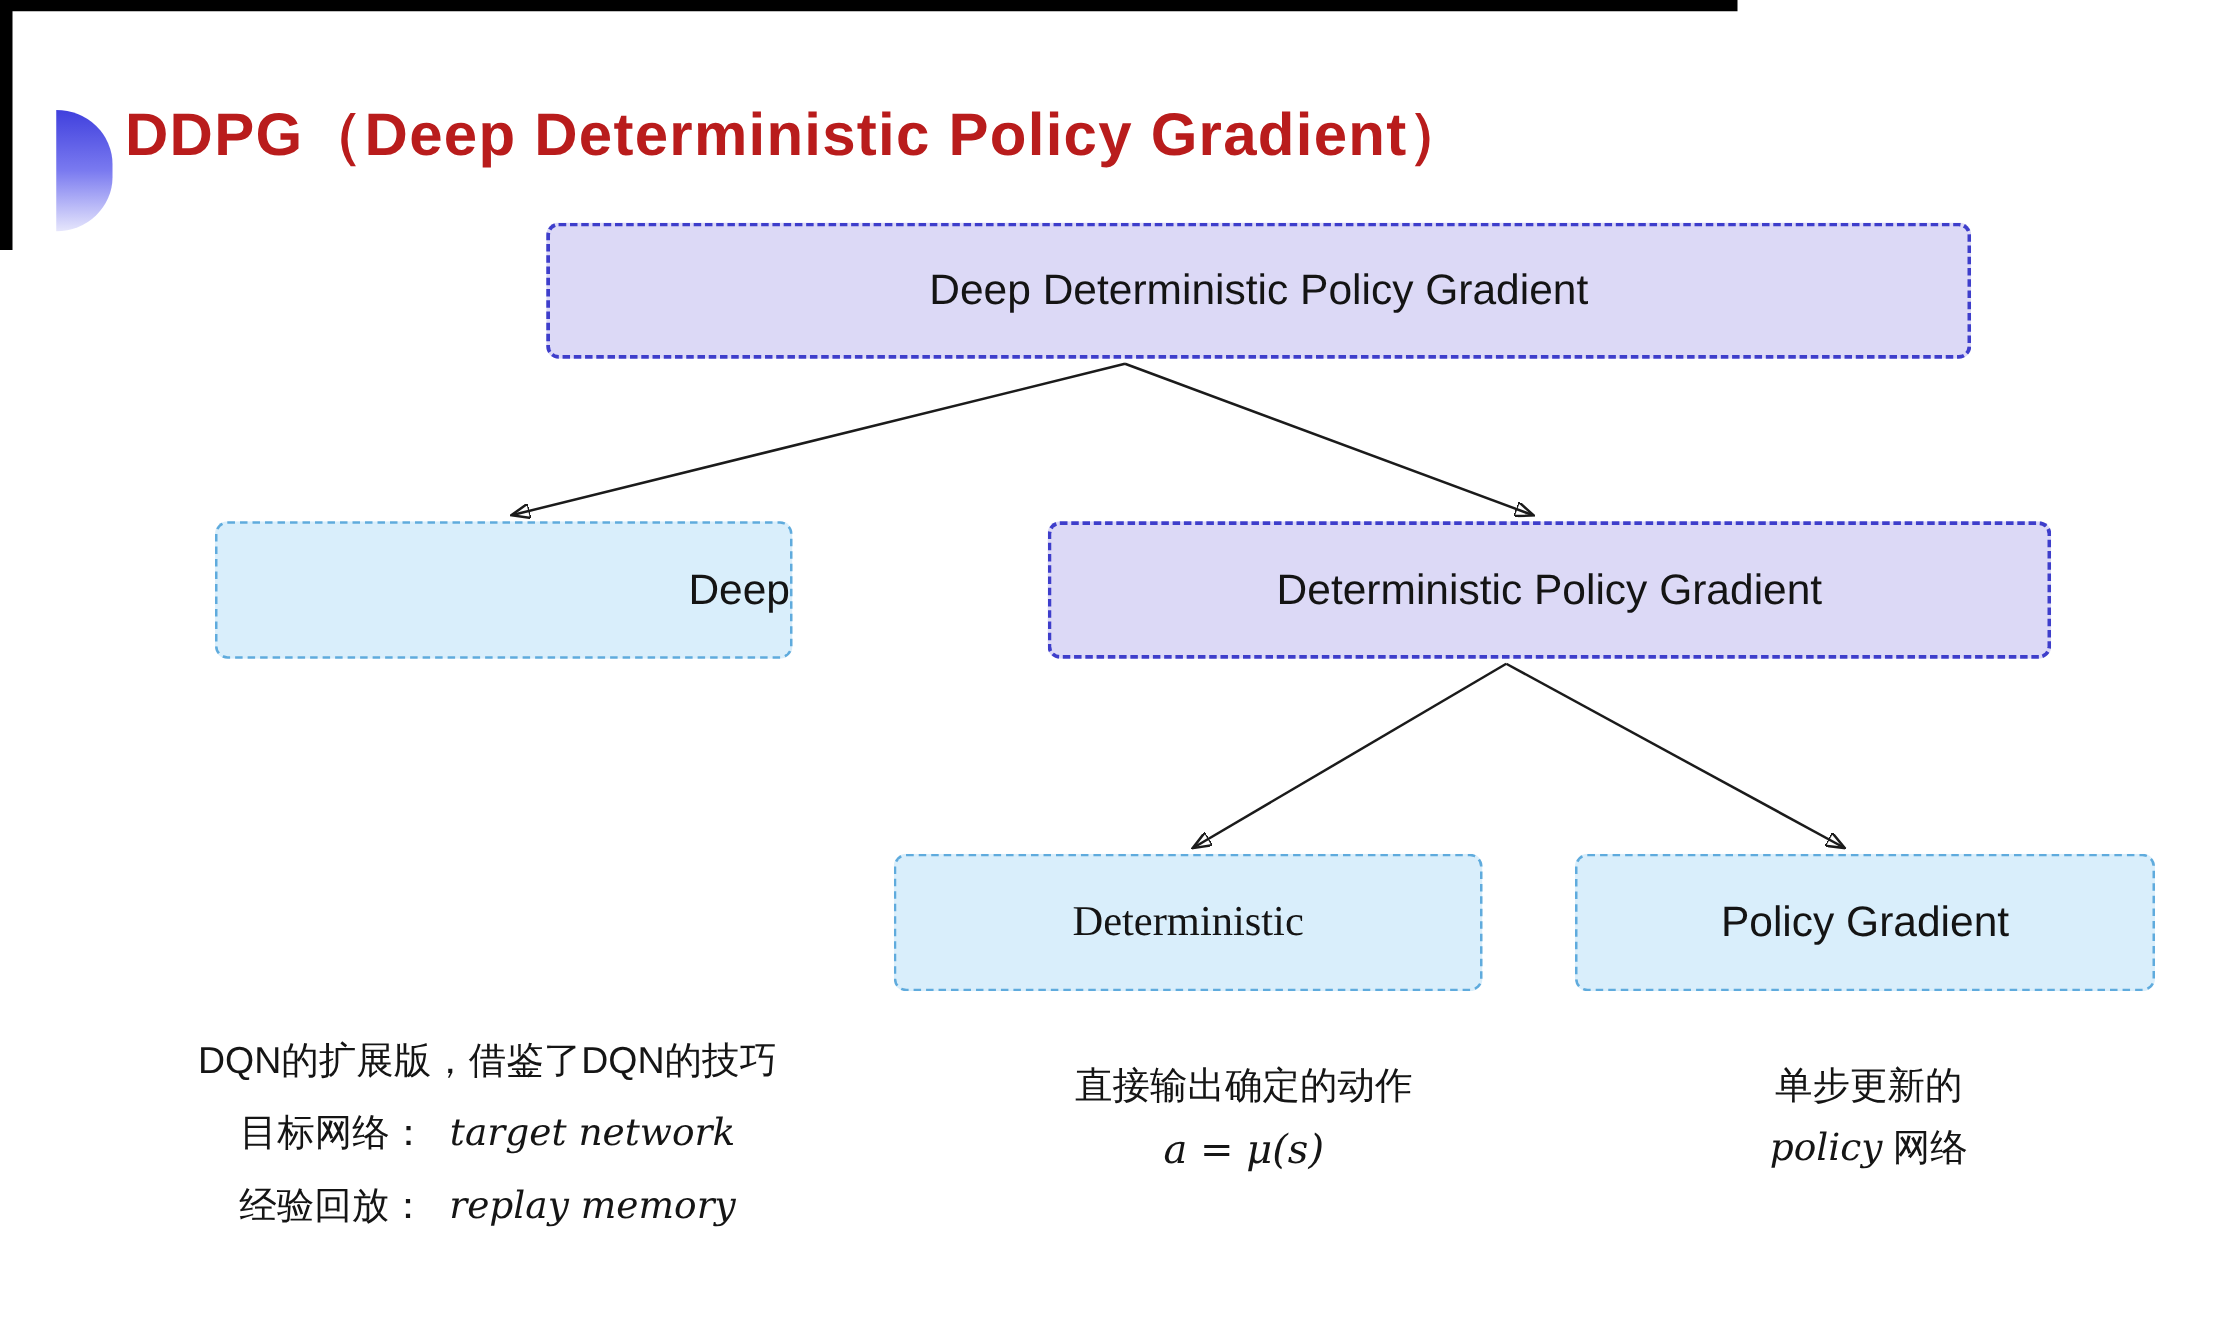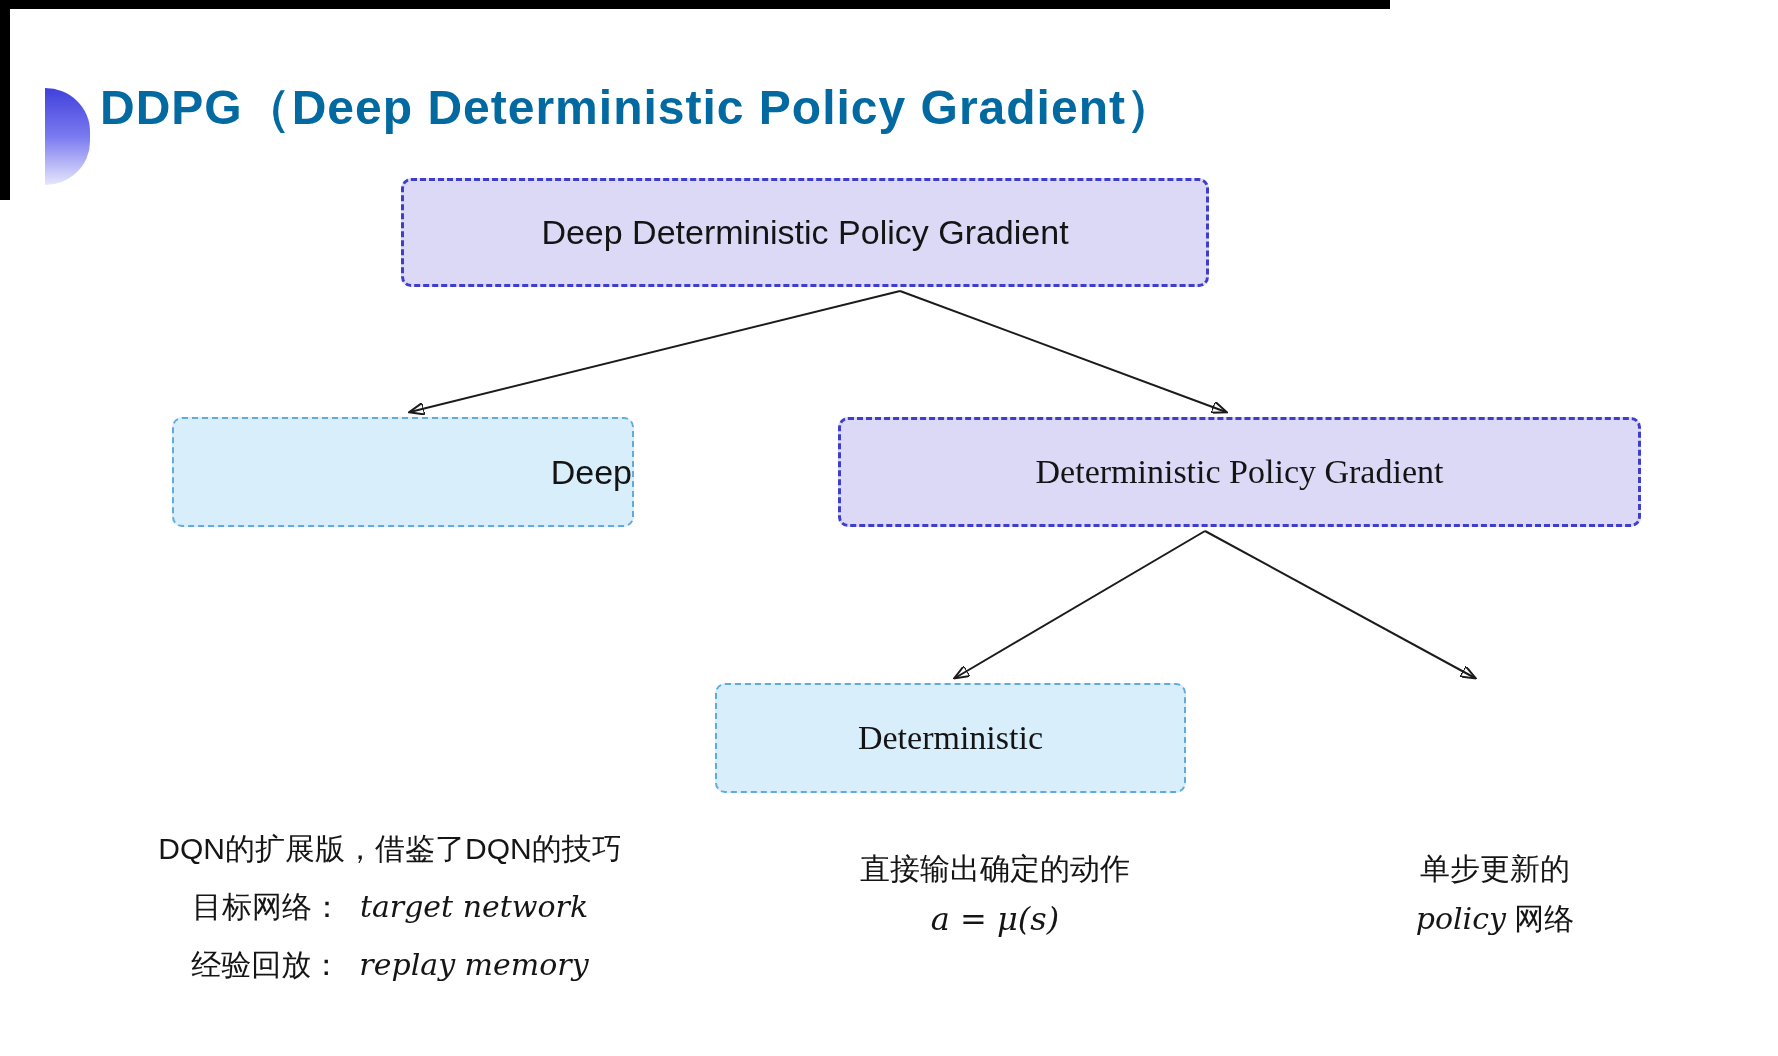--- a/index.html
+++ b/index.html
@@ -38,21 +38,21 @@
     border-radius: 0 52px 52px 0 / 0 50px 50px 0;
     background: linear-gradient(to bottom, #4040dd 0%, #7a7af0 50%, #e6e6fc 100%);
   }
   .title {
     position: absolute;
     left: 100px; top: 76px;
     margin: 0;
     font-size: 48px;
     font-weight: 600;
     letter-spacing: 1px;
-    color: #0369a1;
+    color: #b91c1c;
     white-space: nowrap;
   }
 
   
   .edges {
     position: absolute;
     left: 0; top: 0;
     pointer-events: none;
   }
   .edges path {
@@ -75,23 +75,23 @@
     text-align: center;
   }
   .node.purple {
     background: #dcd9f6;
     border: 3px dashed #3e3ecb;
   }
   .node.cyan {
     background: #d9eefb;
     border: 2.5px dashed #5fabdd;
   }
-  .node-ddpg           { left: 401px;  top: 178px; width: 808px; height: 109px; }
+  .node-ddpg           { left: 437px;  top: 178px; width: 1140px; height: 109px; }
   .node-deep           { left: 172px;  top: 417px; width: 462px; height: 110px; justify-content: flex-end; }
-  .node-dpg            { left: 838px;  top: 417px; width: 803px; height: 110px; font-family: Liberation Serif, serif; }
+  .node-dpg            { left: 838px;  top: 417px; width: 803px; height: 110px; }
   .node-deterministic  { left: 715px;  top: 683px; width: 471px; height: 110px; font-family: Liberation Serif, serif; }
   .node-policy-gradient{ left: 1260px; top: 683px; width: 464px; height: 110px; }
 
   
   .note {
     position: absolute;
     text-align: center;
     color: #151515;
     font-size: 30px;
   }
@@ -142,20 +142,23 @@
   </div>
   <div class="node cyan node-deep">
     <span>Deep</span>
   </div>
   <div class="node purple node-dpg">
     <span>Deterministic Policy Gradient</span>
   </div>
   <div class="node cyan node-deterministic">
     <span>Deterministic</span>
   </div>
+  <div class="node cyan node-policy-gradient">
+    <span>Policy Gradient</span>
+  </div>
 
   <div class="note note-mid">
     <div class="note-line">直接输出确定的动作</div>
     <div class="note-line formula">a = μ(s)</div>
   </div>
 
   <div class="note note-left">
     <div class="note-line">DQN的扩展版，借鉴了DQN的技巧</div>
     <div class="note-line">
       <span>目标网络：</span><span class="term gap-l">target network</span>

